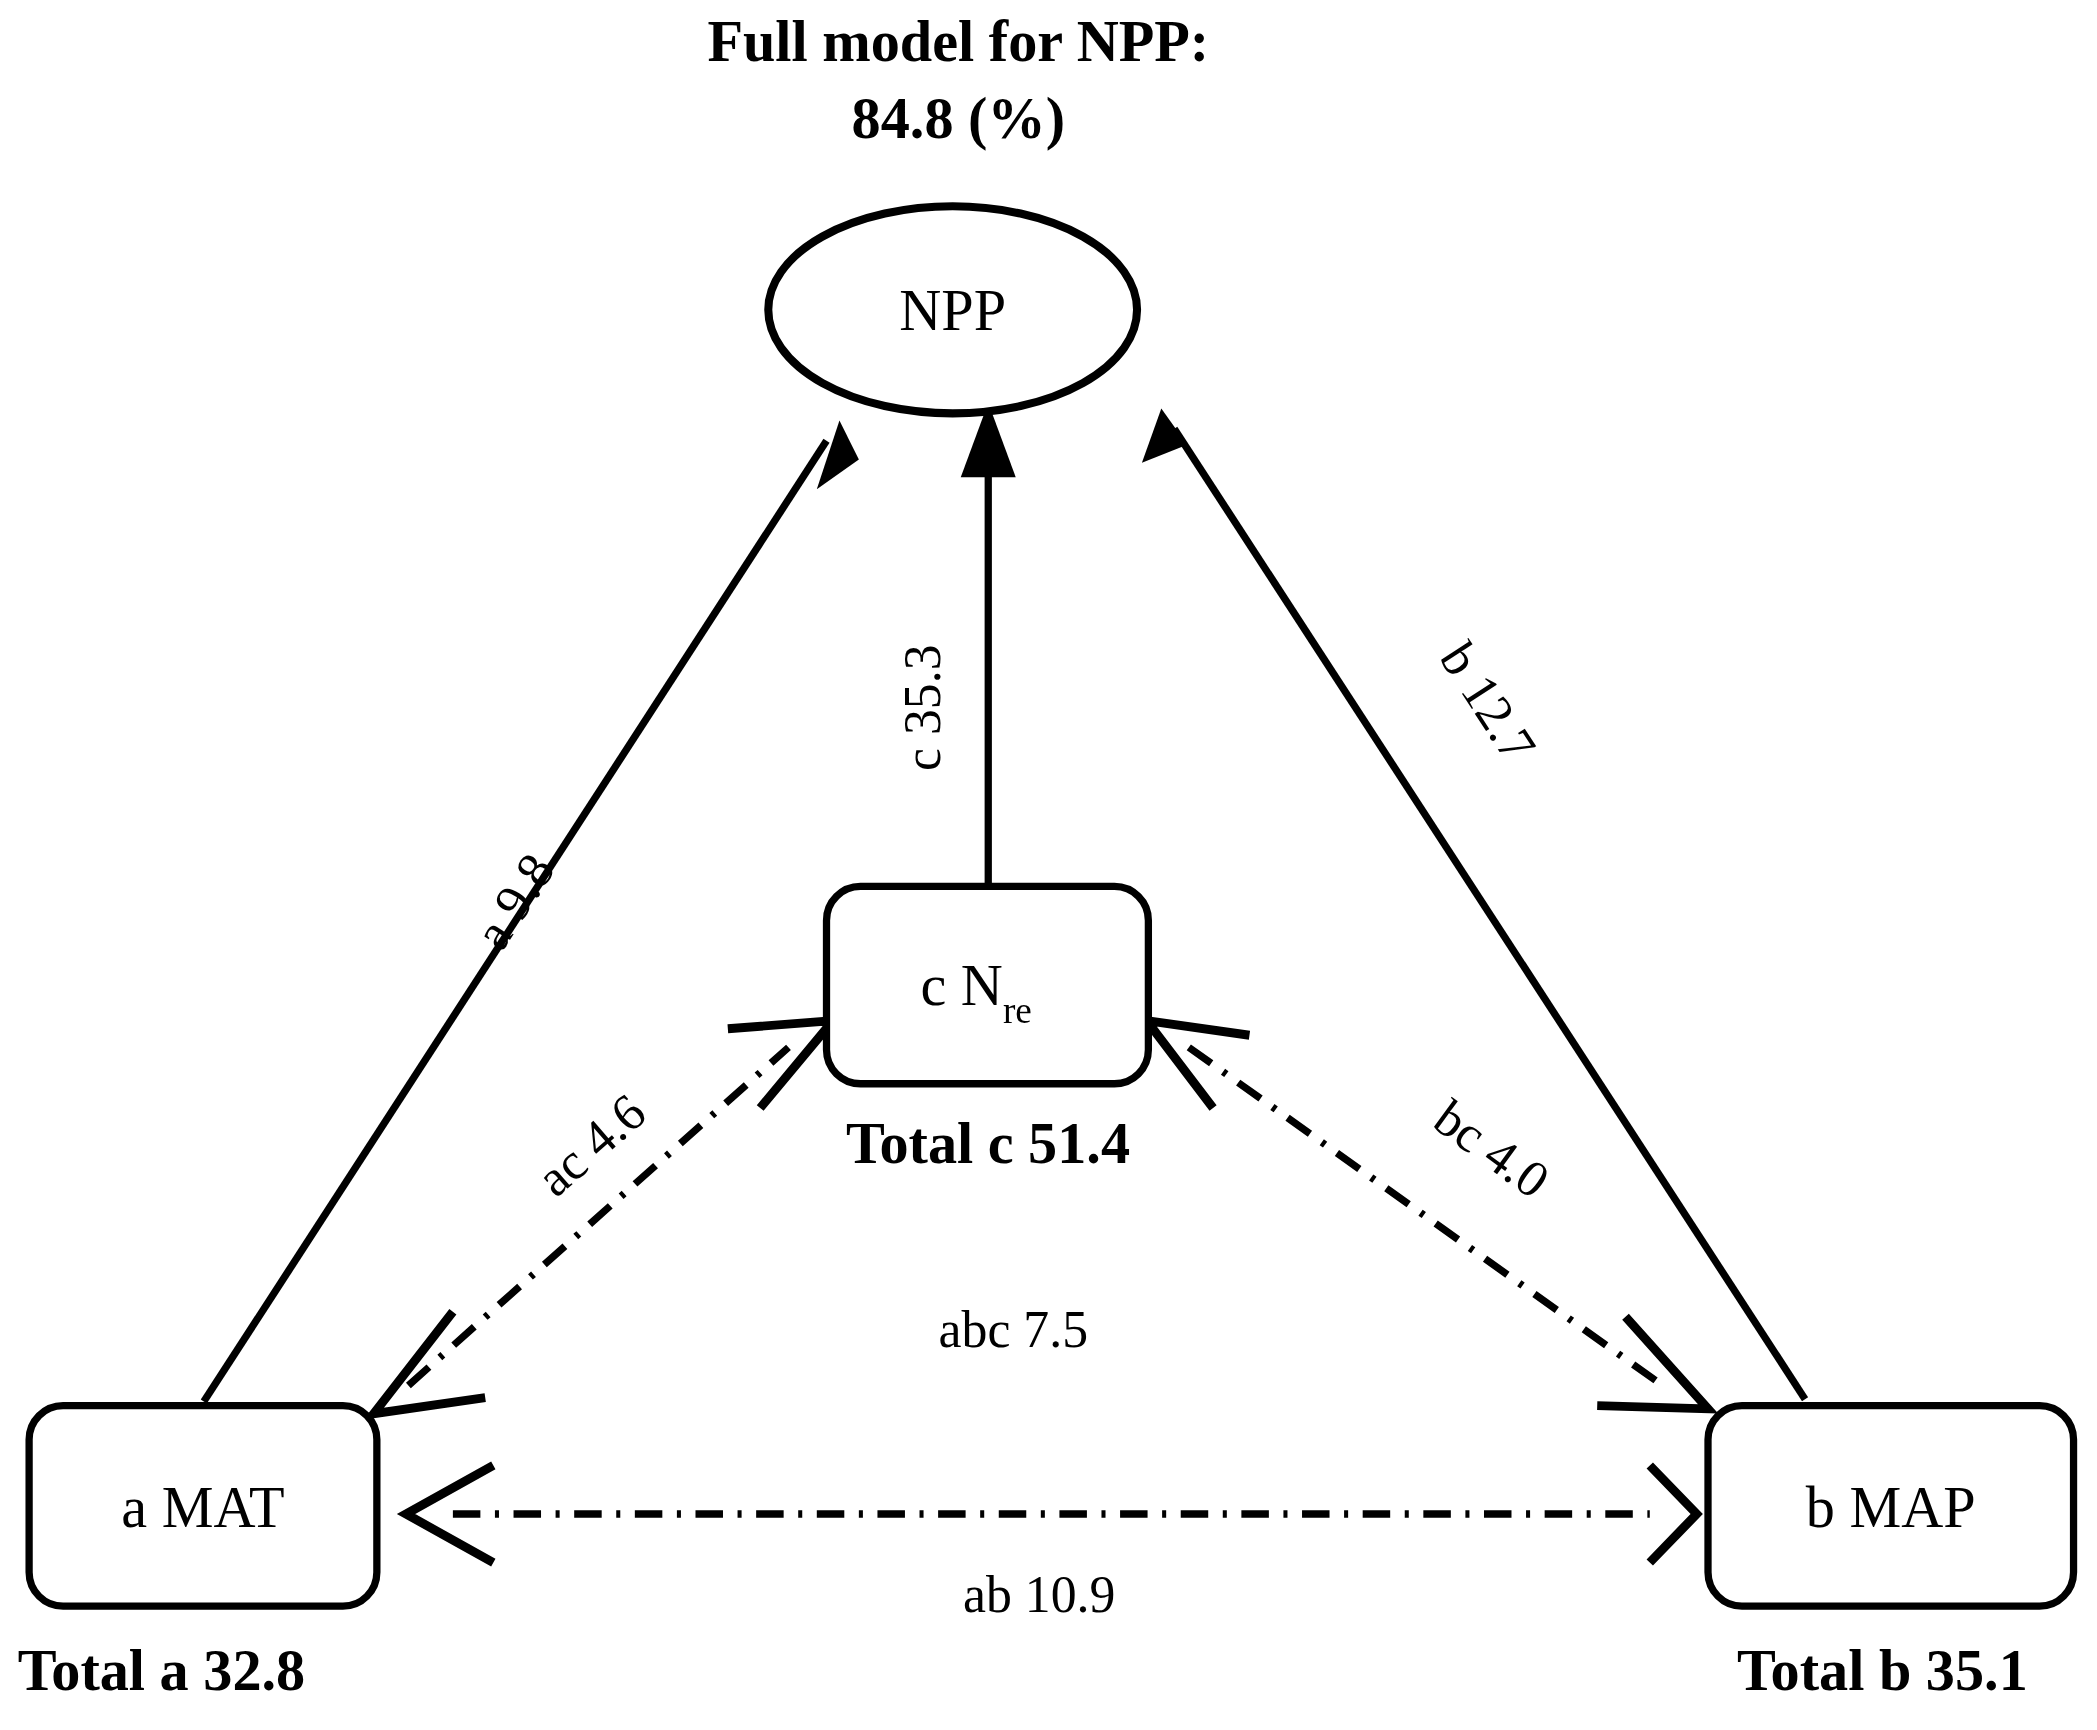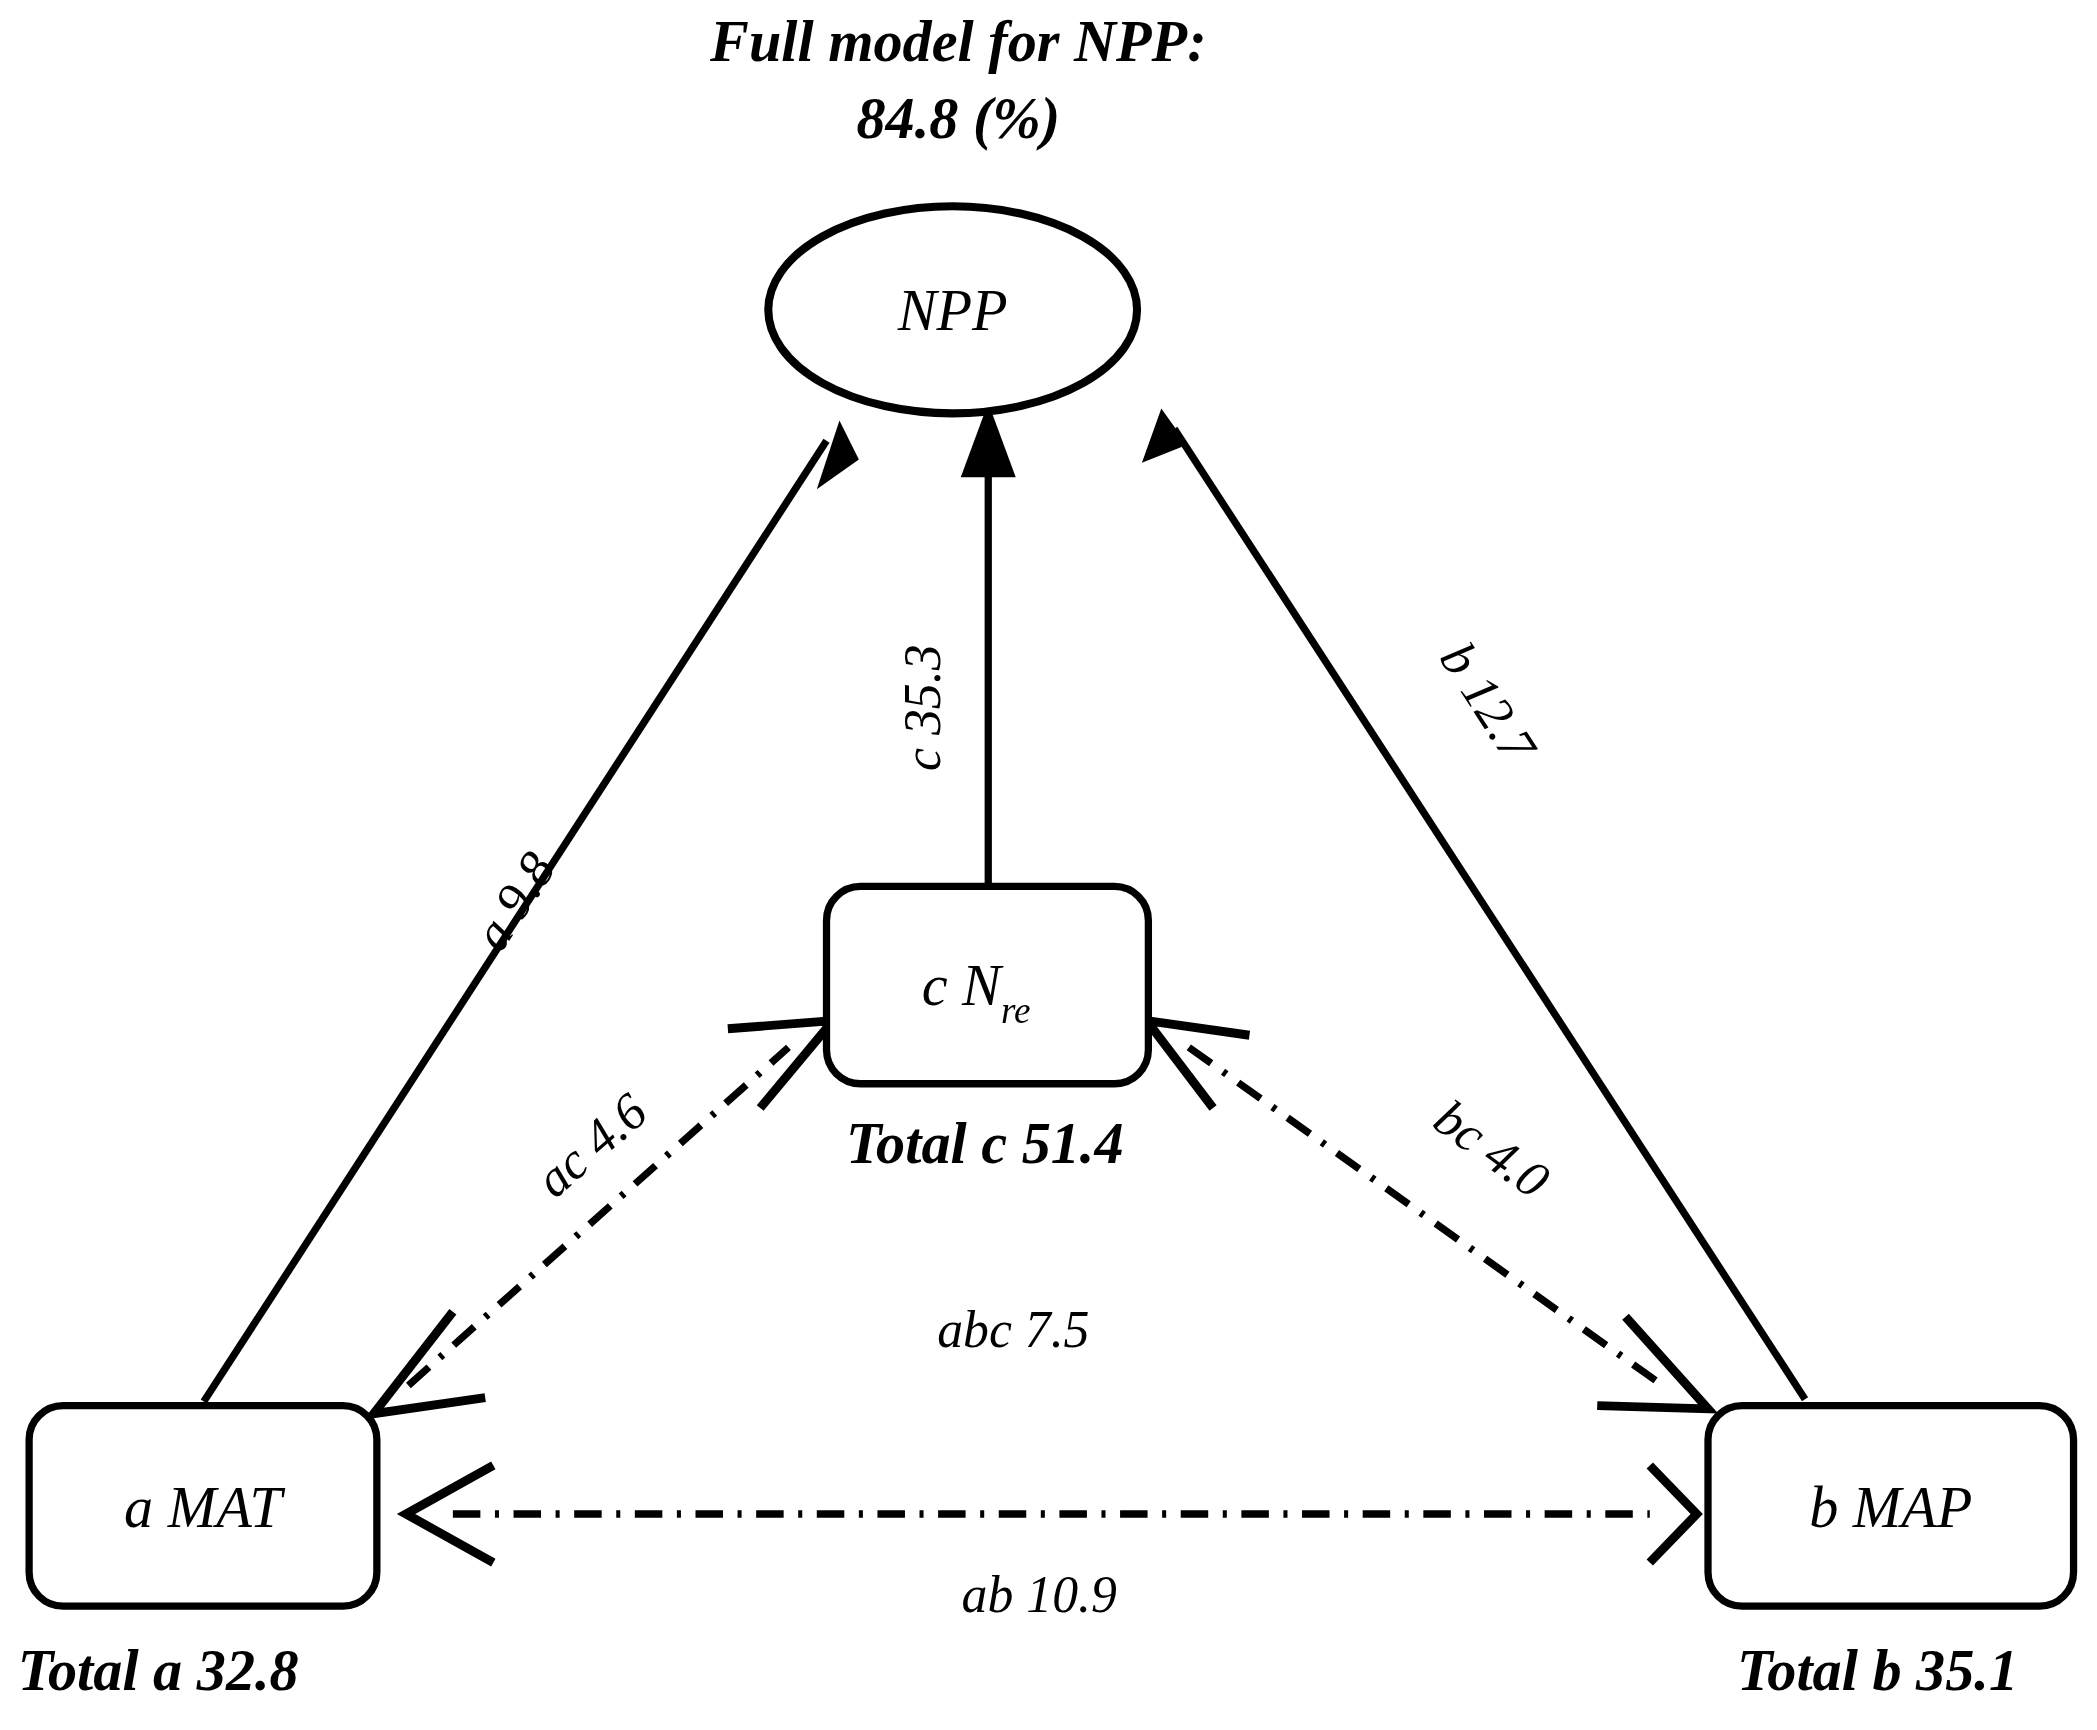--- a/index.html
+++ b/index.html
@@ -11,21 +11,20 @@
     width: 2097px;
     height: 1730px;
     font-family: "Liberation Serif", "DejaVu Serif", serif;
     color: #000000;
     overflow: hidden;
   }
   #diagram-root {
     position: relative;
     width: 2097px;
     height: 1576px;
-    font-style: italic;
   }
   svg.canvas {
     position: absolute;
     top: 0; left: 0;
     width: 2097px;
     height: 1730px;
   }
   .node-shape {
     fill: #ffffff;
     stroke: #000000;

